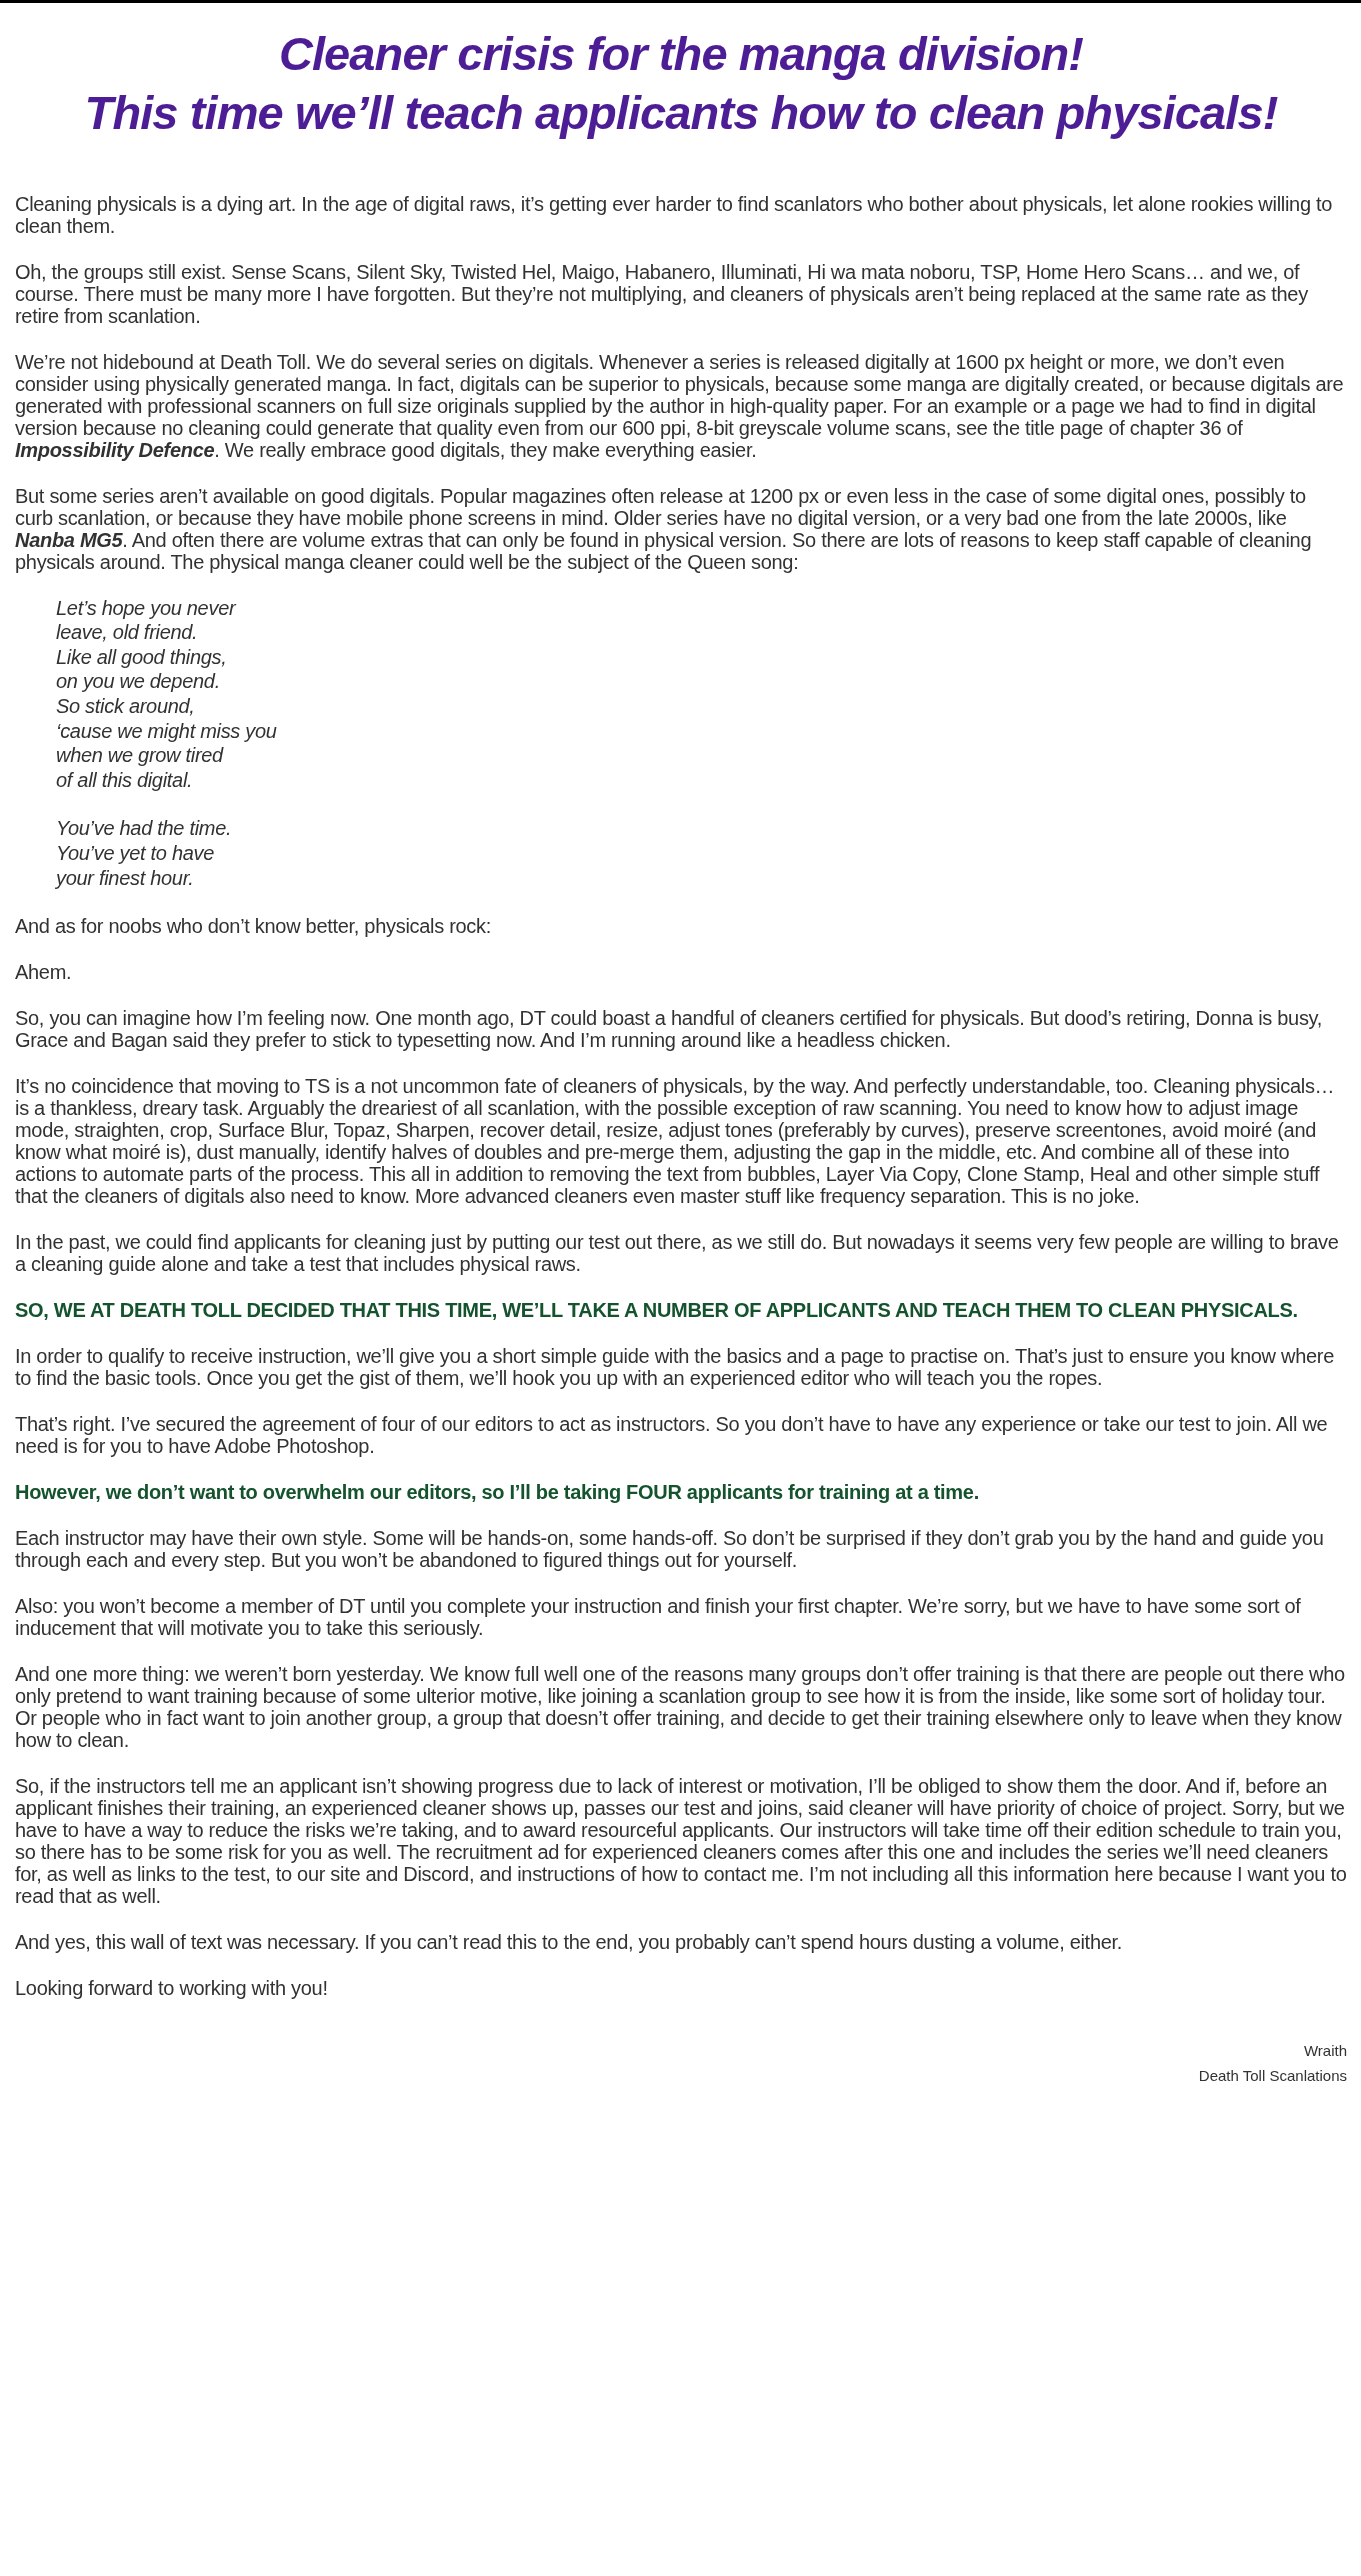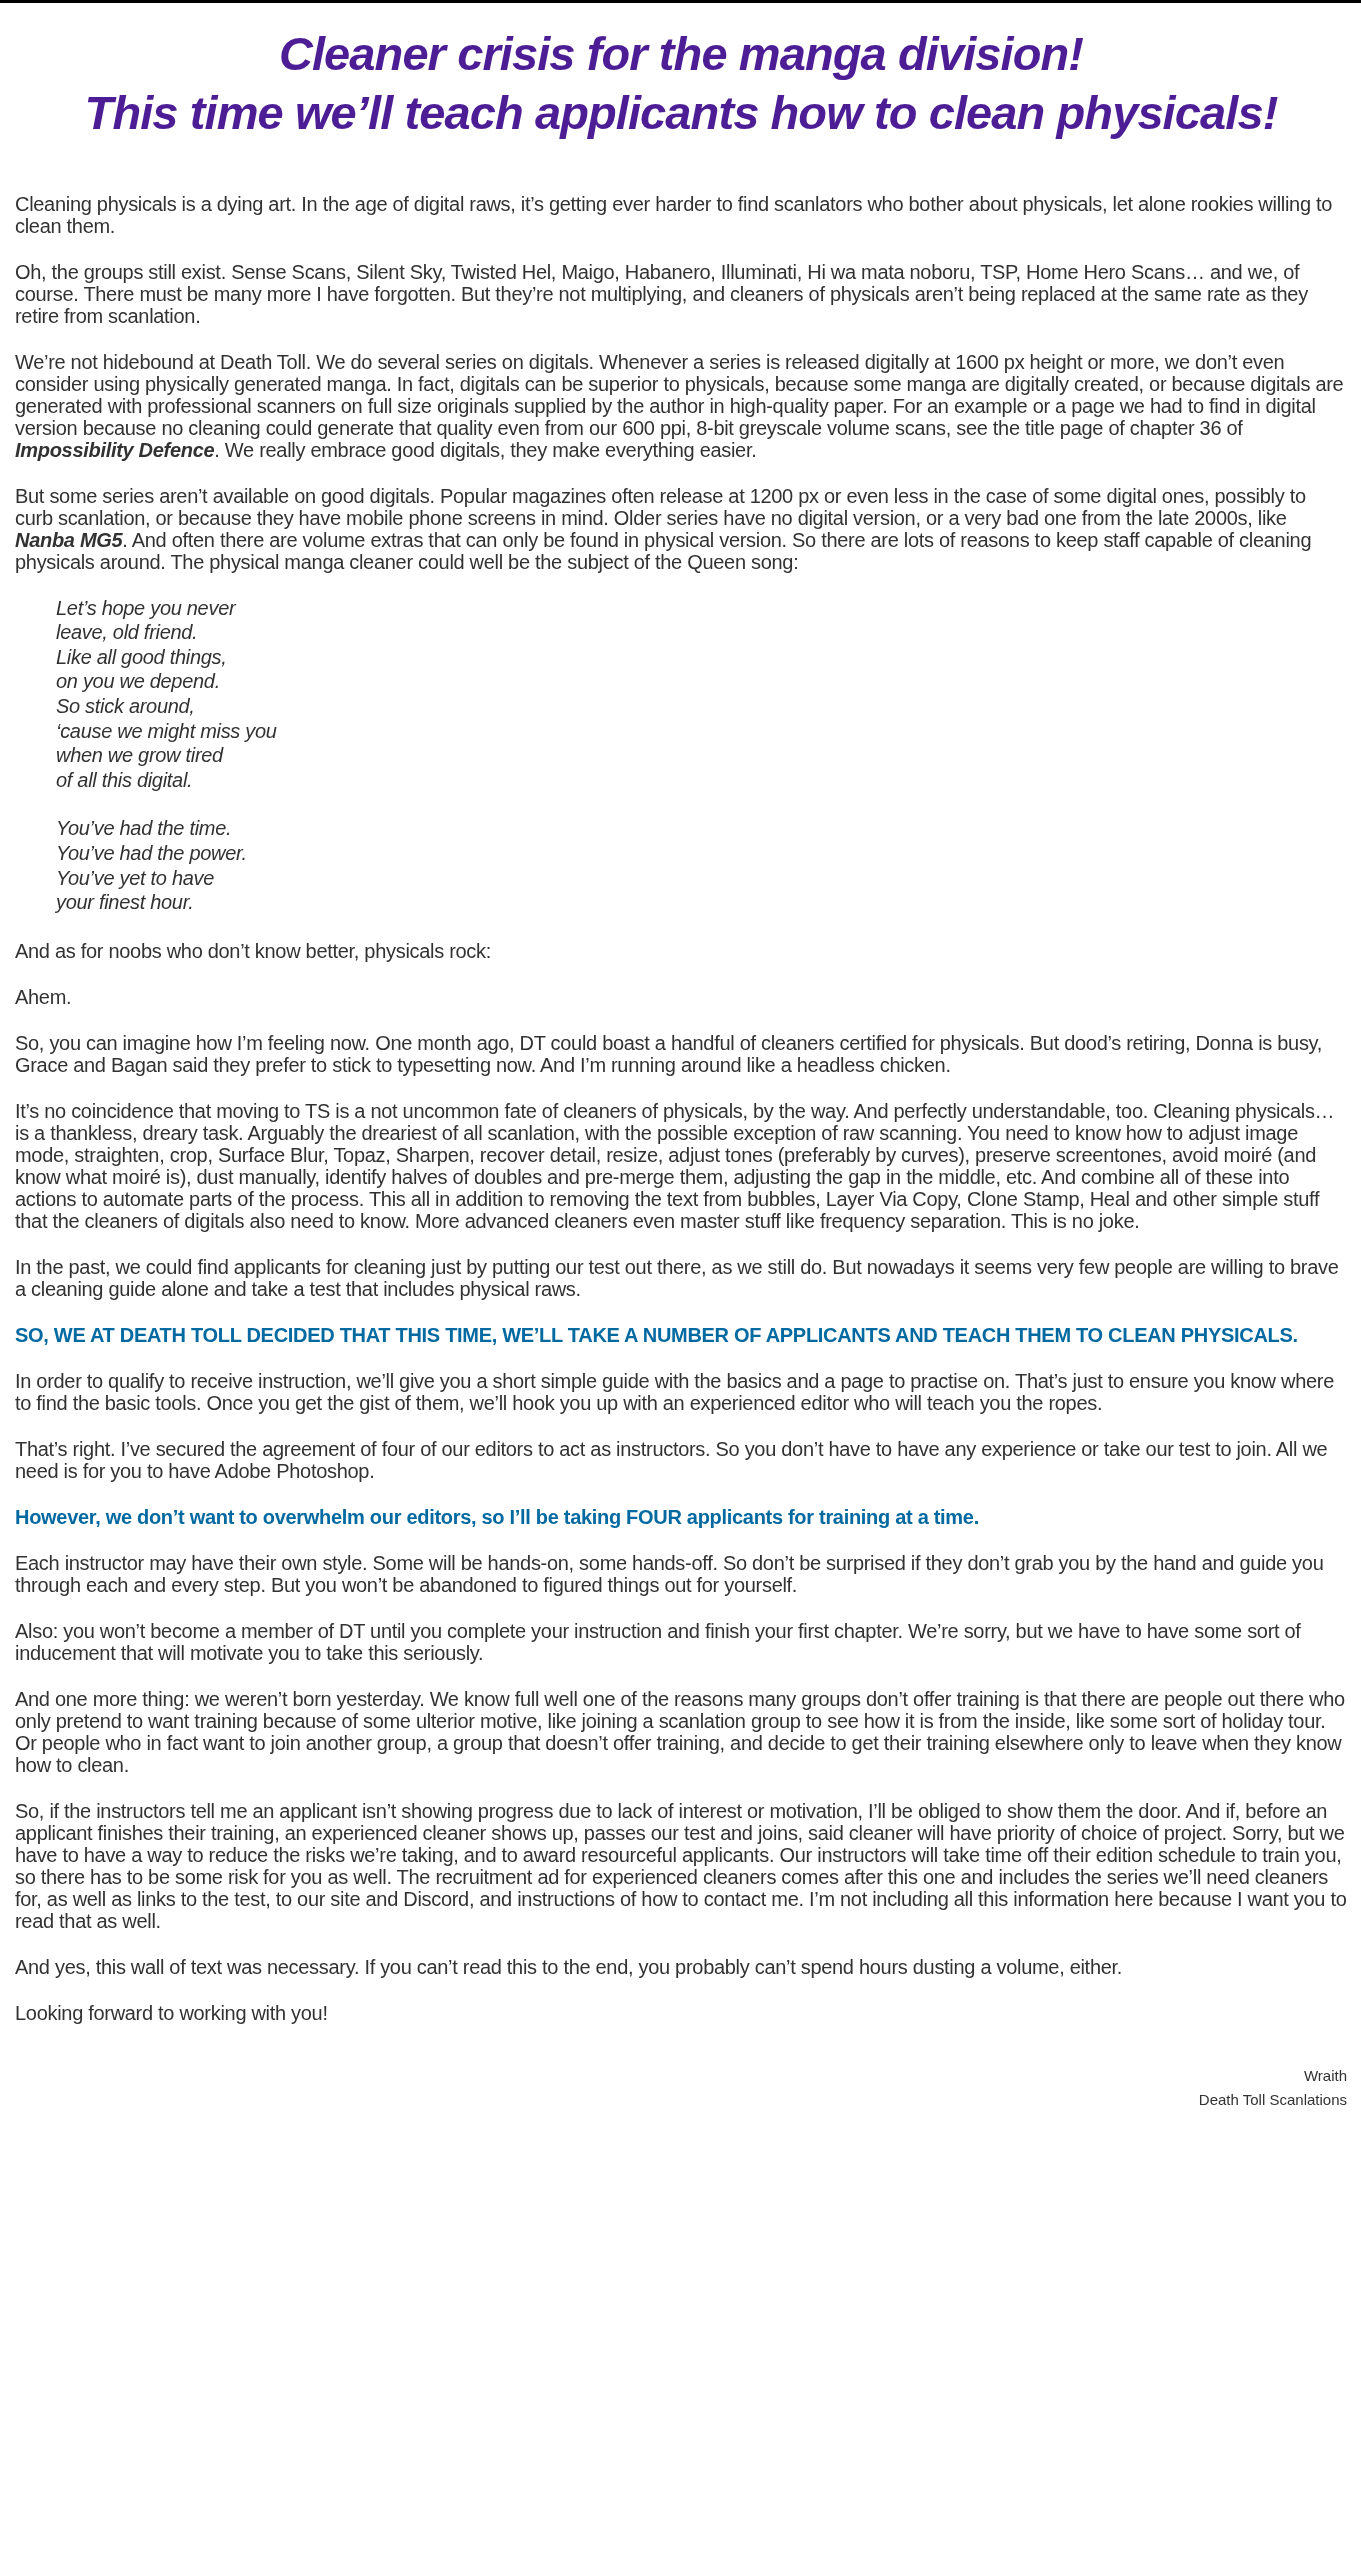--- a/index.html
+++ b/index.html
@@ -37,21 +37,21 @@
   .doc-body {
     font-size: 20px;
     line-height: 22px;
     letter-spacing: -0.3px;
   }
   .para {
     margin: 0 0 24px 0;
   }
   .para.bold {
     font-weight: 700;
-    color: #0369a1;
+    color: #14532d;
   }
   .quote {
     font-style: italic;
     padding-left: 41px;
     margin: 0 0 24px 0;
   }
   .quote-line { min-height: 24.6px; }
   .signature {
     text-align: right;
     margin-top: 43px;
@@ -80,21 +80,20 @@
         <div class="quote-line">leave, old friend.</div>
         <div class="quote-line">Like all good things,</div>
         <div class="quote-line">on you we depend.</div>
         <div class="quote-line">So stick around,</div>
         <div class="quote-line">‘cause we might miss you</div>
         <div class="quote-line">when we grow tired</div>
         <div class="quote-line">of all this <span class="seg" style="font-weight: 400; margin-top: 44px;">digital</span>.</div>
       </div>
       <div class="quote">
         <div class="quote-line">You’ve had the time.</div>
-        <div class="quote-line">You’ve had the power.</div>
         <div class="quote-line">You’ve yet to have</div>
         <div class="quote-line">your finest hour.</div>
       </div>
       <p class="para">And as for noobs who don’t know better, physicals rock:</p>
       <p class="para">Ahem.</p>
       <p class="para">So, you can imagine how I’m feeling now. One month ago, DT could boast a handful of cleaners certified for physicals. But dood’s retiring, Donna is busy, Grace and Bagan said they prefer to stick to typesetting now. And I’m running around like a headless chicken.</p>
       <p class="para">It’s no coincidence that moving to TS is a not uncommon fate of cleaners of physicals, by the way. And perfectly understandable, too. Cleaning physicals… is a thankless, dreary task. Arguably the dreariest of all scanlation, with the possible exception of raw scanning. You need to know how to adjust image mode, straighten, crop, Surface Blur, Topaz, Sharpen, recover detail, resize, adjust tones (preferably by curves), preserve screentones, avoid moiré (and know what moiré is), dust manually, identify halves of doubles and pre-merge them, adjusting the gap in the middle, etc. And combine all of these into actions to automate parts of the process. This all in addition to removing the text from bubbles, Layer Via Copy, Clone Stamp, Heal and other simple stuff that the cleaners of digitals also need to know. More advanced cleaners even master stuff like frequency separation. This is no joke.</p>
       <p class="para">In the past, we could find applicants for cleaning just by putting our test out there, as we still do. But nowadays it seems very few people are willing to brave a cleaning guide alone and take a test that includes physical raws.</p>
       <p class="para bold">SO, WE AT DEATH TOLL DECIDED THAT THIS TIME, WE’LL TAKE A NUMBER OF APPLICANTS AND TEACH THEM TO CLEAN PHYSICALS.</p>
       <p class="para">In order to qualify to receive instruction, we’ll give you a short simple guide with the basics and a page to practise on. That’s just to ensure you know where to find the basic tools. Once you get the gist of them, we’ll hook you up with an experienced editor who will teach you the ropes.</p>

